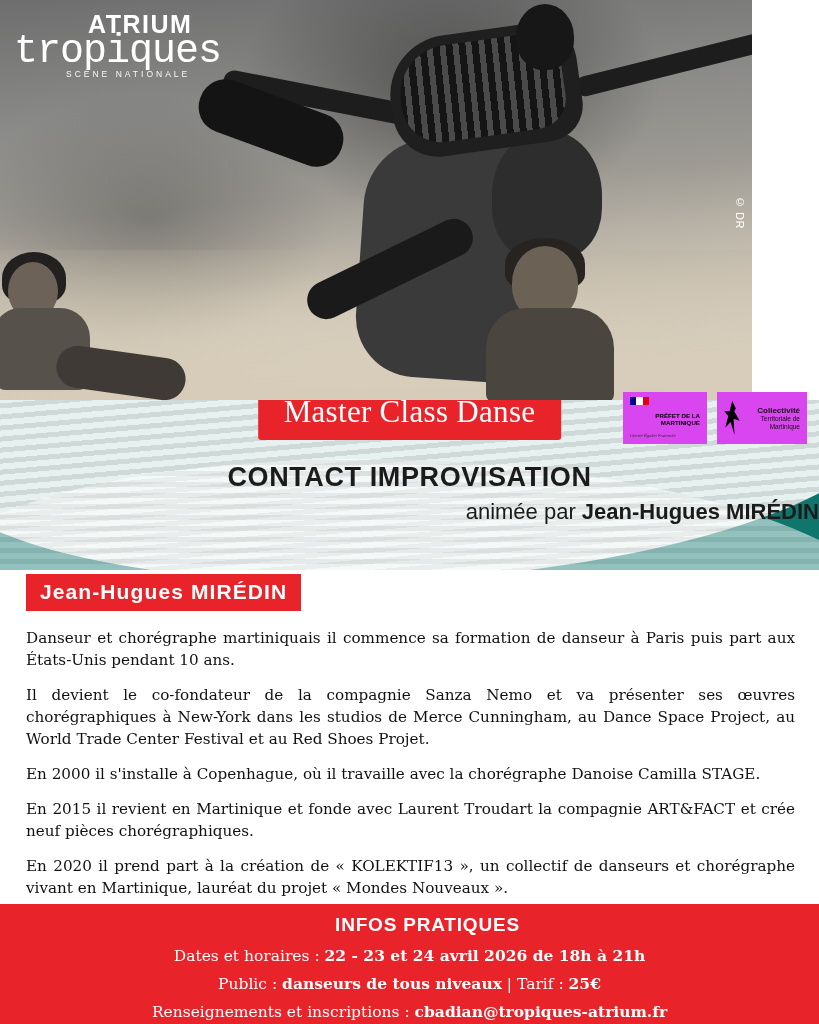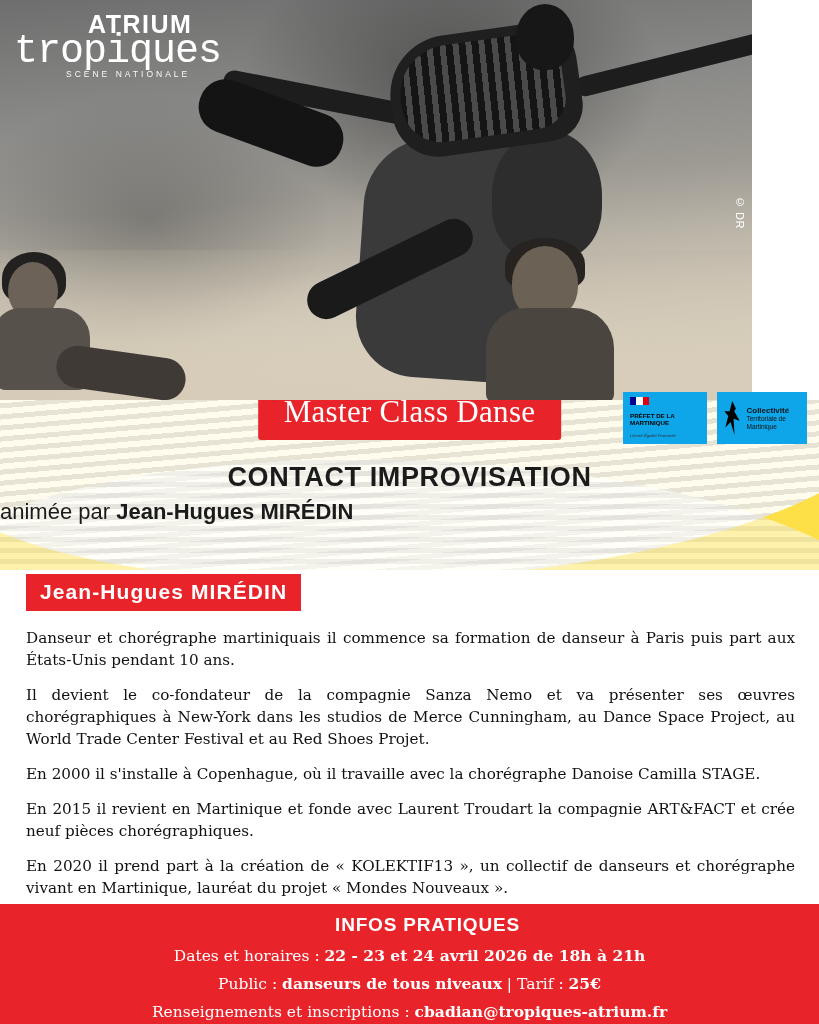--- a/index.html
+++ b/index.html
@@ -71,37 +71,37 @@
   .logo .scene {
     font-size:8.5px; letter-spacing:3px; margin-top:-2px; margin-left:52px; opacity:.95;
   }
   .credit {
     position:absolute; right:6px; top:196px; color:#fff; font-size:11px;
     writing-mode:vertical-rl; letter-spacing:.5px;
   }
 
   
   .partners { position:absolute; right:12px; top:392px; display:flex; gap:10px; z-index:6; }
-  .plogo { background:#0ea5e9; padding:5px 7px; display:flex; align-items:center; gap:6px; }
+  .plogo { background:#d946ef; padding:5px 7px; display:flex; align-items:center; gap:6px;text-align:right; }
   .plogo.prefecture { width:84px; height:52px; flex-direction:column; align-items:flex-start; justify-content:center; }
   .pf-flag { display:flex; height:9px; width:19px; }
   .pf-flag i { flex:1; display:block; }
   .pf-flag i:nth-child(1){ background:#000091; }
   .pf-flag i:nth-child(2){ background:#fff; }
   .pf-flag i:nth-child(3){ background:#e1000f; }
   .pf-t1 { font-size:6.2px; font-weight:bold; line-height:1.05; color:#000; margin-top:2px; }
   .pf-t2 { font-size:4.2px; line-height:1.1; color:#333; margin-top:2px; font-style:italic; }
   .plogo.collectivite { width:90px; height:52px; }
   .ct-bird { width:22px; height:34px; background:#000; clip-path: polygon(50% 0%, 72% 22%, 62% 30%, 95% 58%, 58% 52%, 64% 100%, 40% 62%, 8% 78%, 26% 44%, 2% 30%, 34% 30%); }
   .ct-txt { font-size:6.5px; line-height:1.15; color:#111; }
   .ct-txt b { display:block; font-size:8px; }
 
   
   .titleband {
-    position:relative; height:170px; background:#fde047; overflow:hidden;
+    position:relative; height:170px; background:#0f766e; overflow:hidden;
   }
   .swirls { position:absolute; inset:0; }
   .swirls::before, .swirls::after {
     content:""; position:absolute; left:-10%; width:120%; height:300px;
     border-radius:50%;
     background: repeating-linear-gradient(178deg, #ffffff 0 6px, #e4e4e4 6px 11px);
     opacity:.9;
   }
   .swirls::before { top:-120px; transform: rotate(-3deg); }
   .swirls::after { top:60px; transform: rotate(2deg); opacity:.55; }
@@ -110,21 +110,21 @@
     position:absolute; left:50%; transform:translateX(-50%); top:-13px;
     background:#e8232a; color:#fff; padding:7px 26px 10px;
     font-family:"Liberation Serif", serif; font-size:31px; letter-spacing:.3px;
     border-radius:3px; white-space:nowrap; z-index:5;
   }
   .subtitle {
     position:absolute; top:62px; left:0; right:0; text-align:center;
     font-size:27px; font-weight:bold; letter-spacing:.6px; color:#1b1b1b;
   }
   .animee {
-    position:absolute; top:99px; left:0; right:0; text-align:left;
+    position:absolute; top:99px; left:0; right:0; text-align:right;
     font-size:22px; color:#1b1b1b;
   }
   .animee b { font-weight:bold; }
 
   
   .bio { padding:4px 24px 0 26px; }
   .name-badge {
     display:inline-block; background:#e8232a; color:#fff;
     font-size:21px; font-weight:bold; letter-spacing:1.1px;
     padding:6px 14px 7px; margin-bottom:16px;

